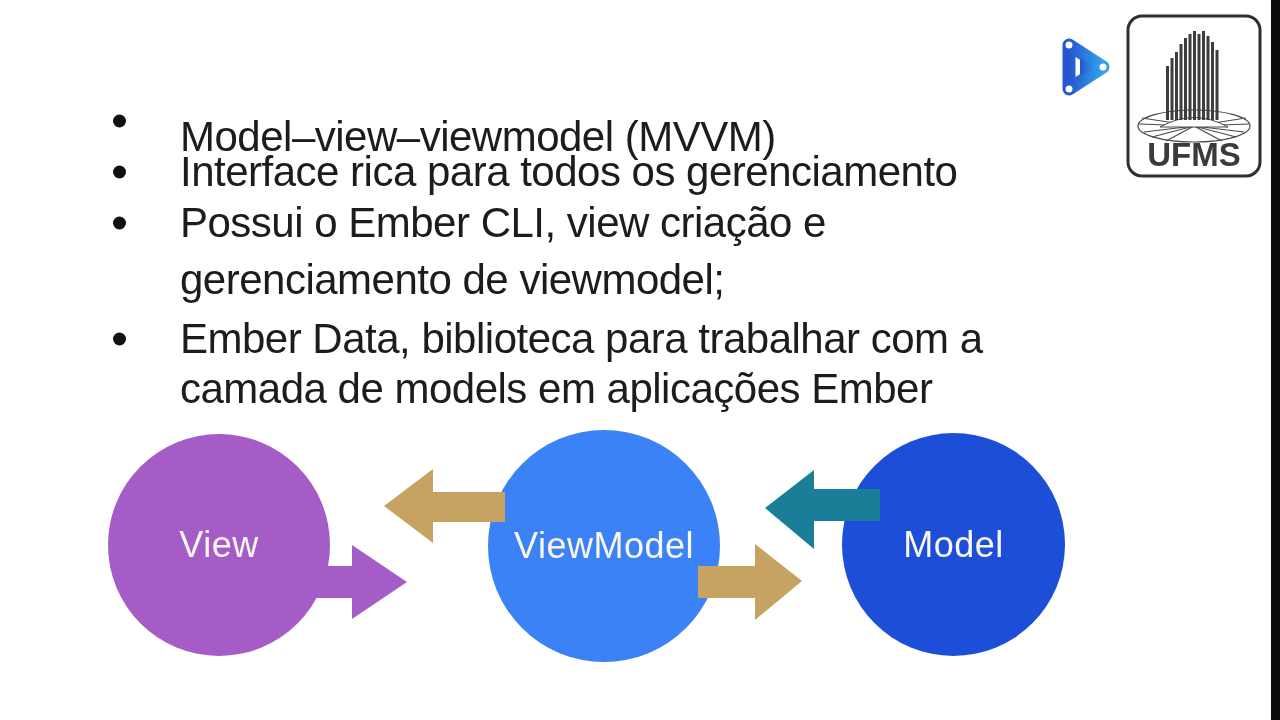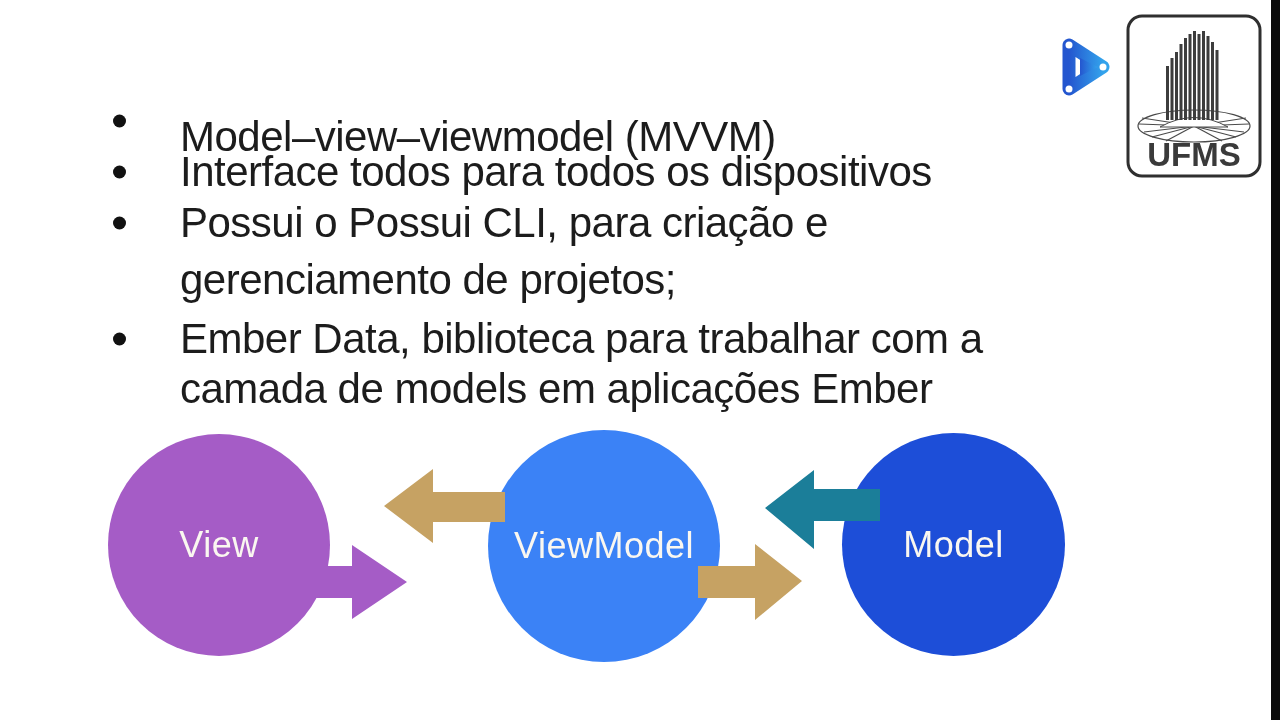--- a/index.html
+++ b/index.html
@@ -83,23 +83,23 @@
 <body>
 
 <div class="stage">
 
   <div class="bullet-dot" style="top:121px"></div>
   <div class="bullet-dot" style="top:172px"></div>
   <div class="bullet-dot" style="top:223px"></div>
   <div class="bullet-dot" style="top:339px"></div>
 
   <div class="bullet-line" style="top:137px">Model–view–viewmodel (MVVM)</div>
-  <div class="bullet-line" style="top:172px">Interface todos para todos os dispositivos</div>
-  <div class="bullet-line" style="top:223px">Possui o Possui CLI, para criação e</div>
-  <div class="bullet-line" style="top:280px">gerenciamento de projetos;</div>
+  <div class="bullet-line" style="top:172px">Interface rica para todos os gerenciamento</div>
+  <div class="bullet-line" style="top:223px">Possui o Ember CLI, view criação e</div>
+  <div class="bullet-line" style="top:280px">gerenciamento de viewmodel;</div>
   <div class="bullet-line" style="top:389px">camada de models em aplicações Ember</div>
   <div class="bullet-line" style="top:339px">Ember Data, biblioteca para trabalhar com a</div>
 
   <div class="node-circle" style="left: 108px; top: 434px; width: 222px; height: 222px; background-color: rgb(165, 92, 198);">
     <span class="node-label">View</span>
   </div>
   <div class="node-circle" style="left: 488px; top: 430px; width: 232px; height: 232px; background-color: #3b82f6;">
     <span class="node-label">ViewModel</span>
   </div>
   <div class="node-circle" style="left: 842px; top: 433px; width: 223px; height: 223px; background-color: #1d4ed8;">

